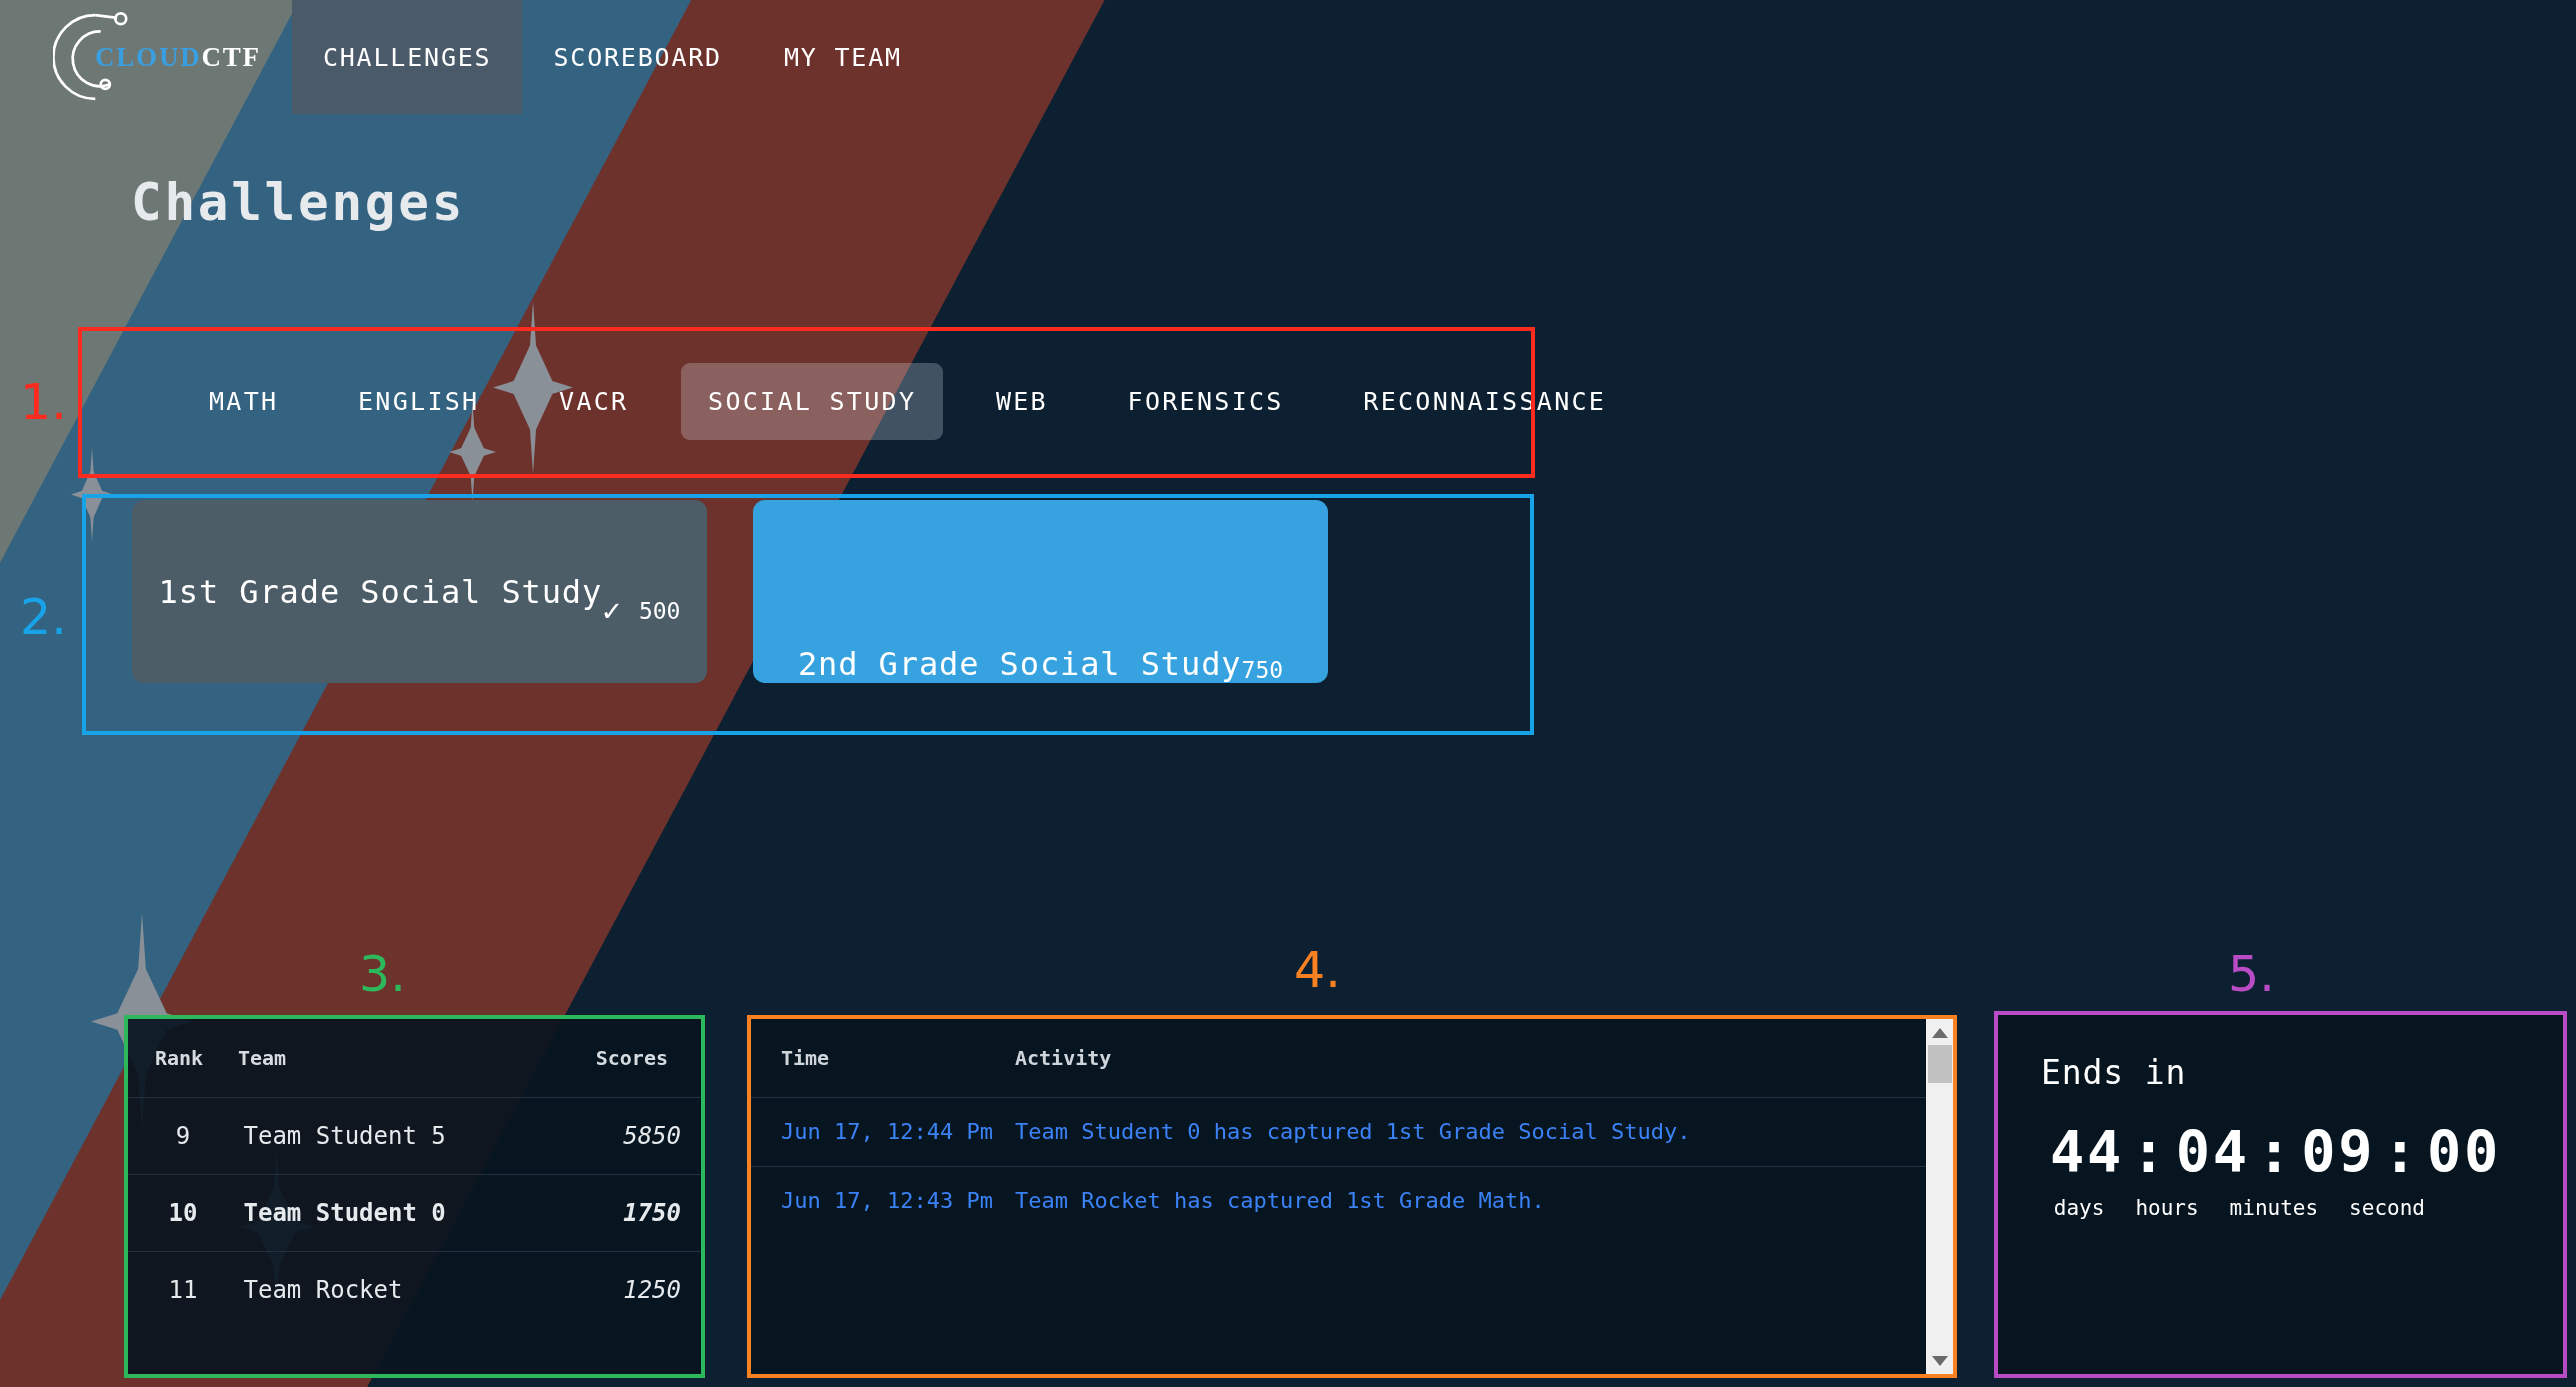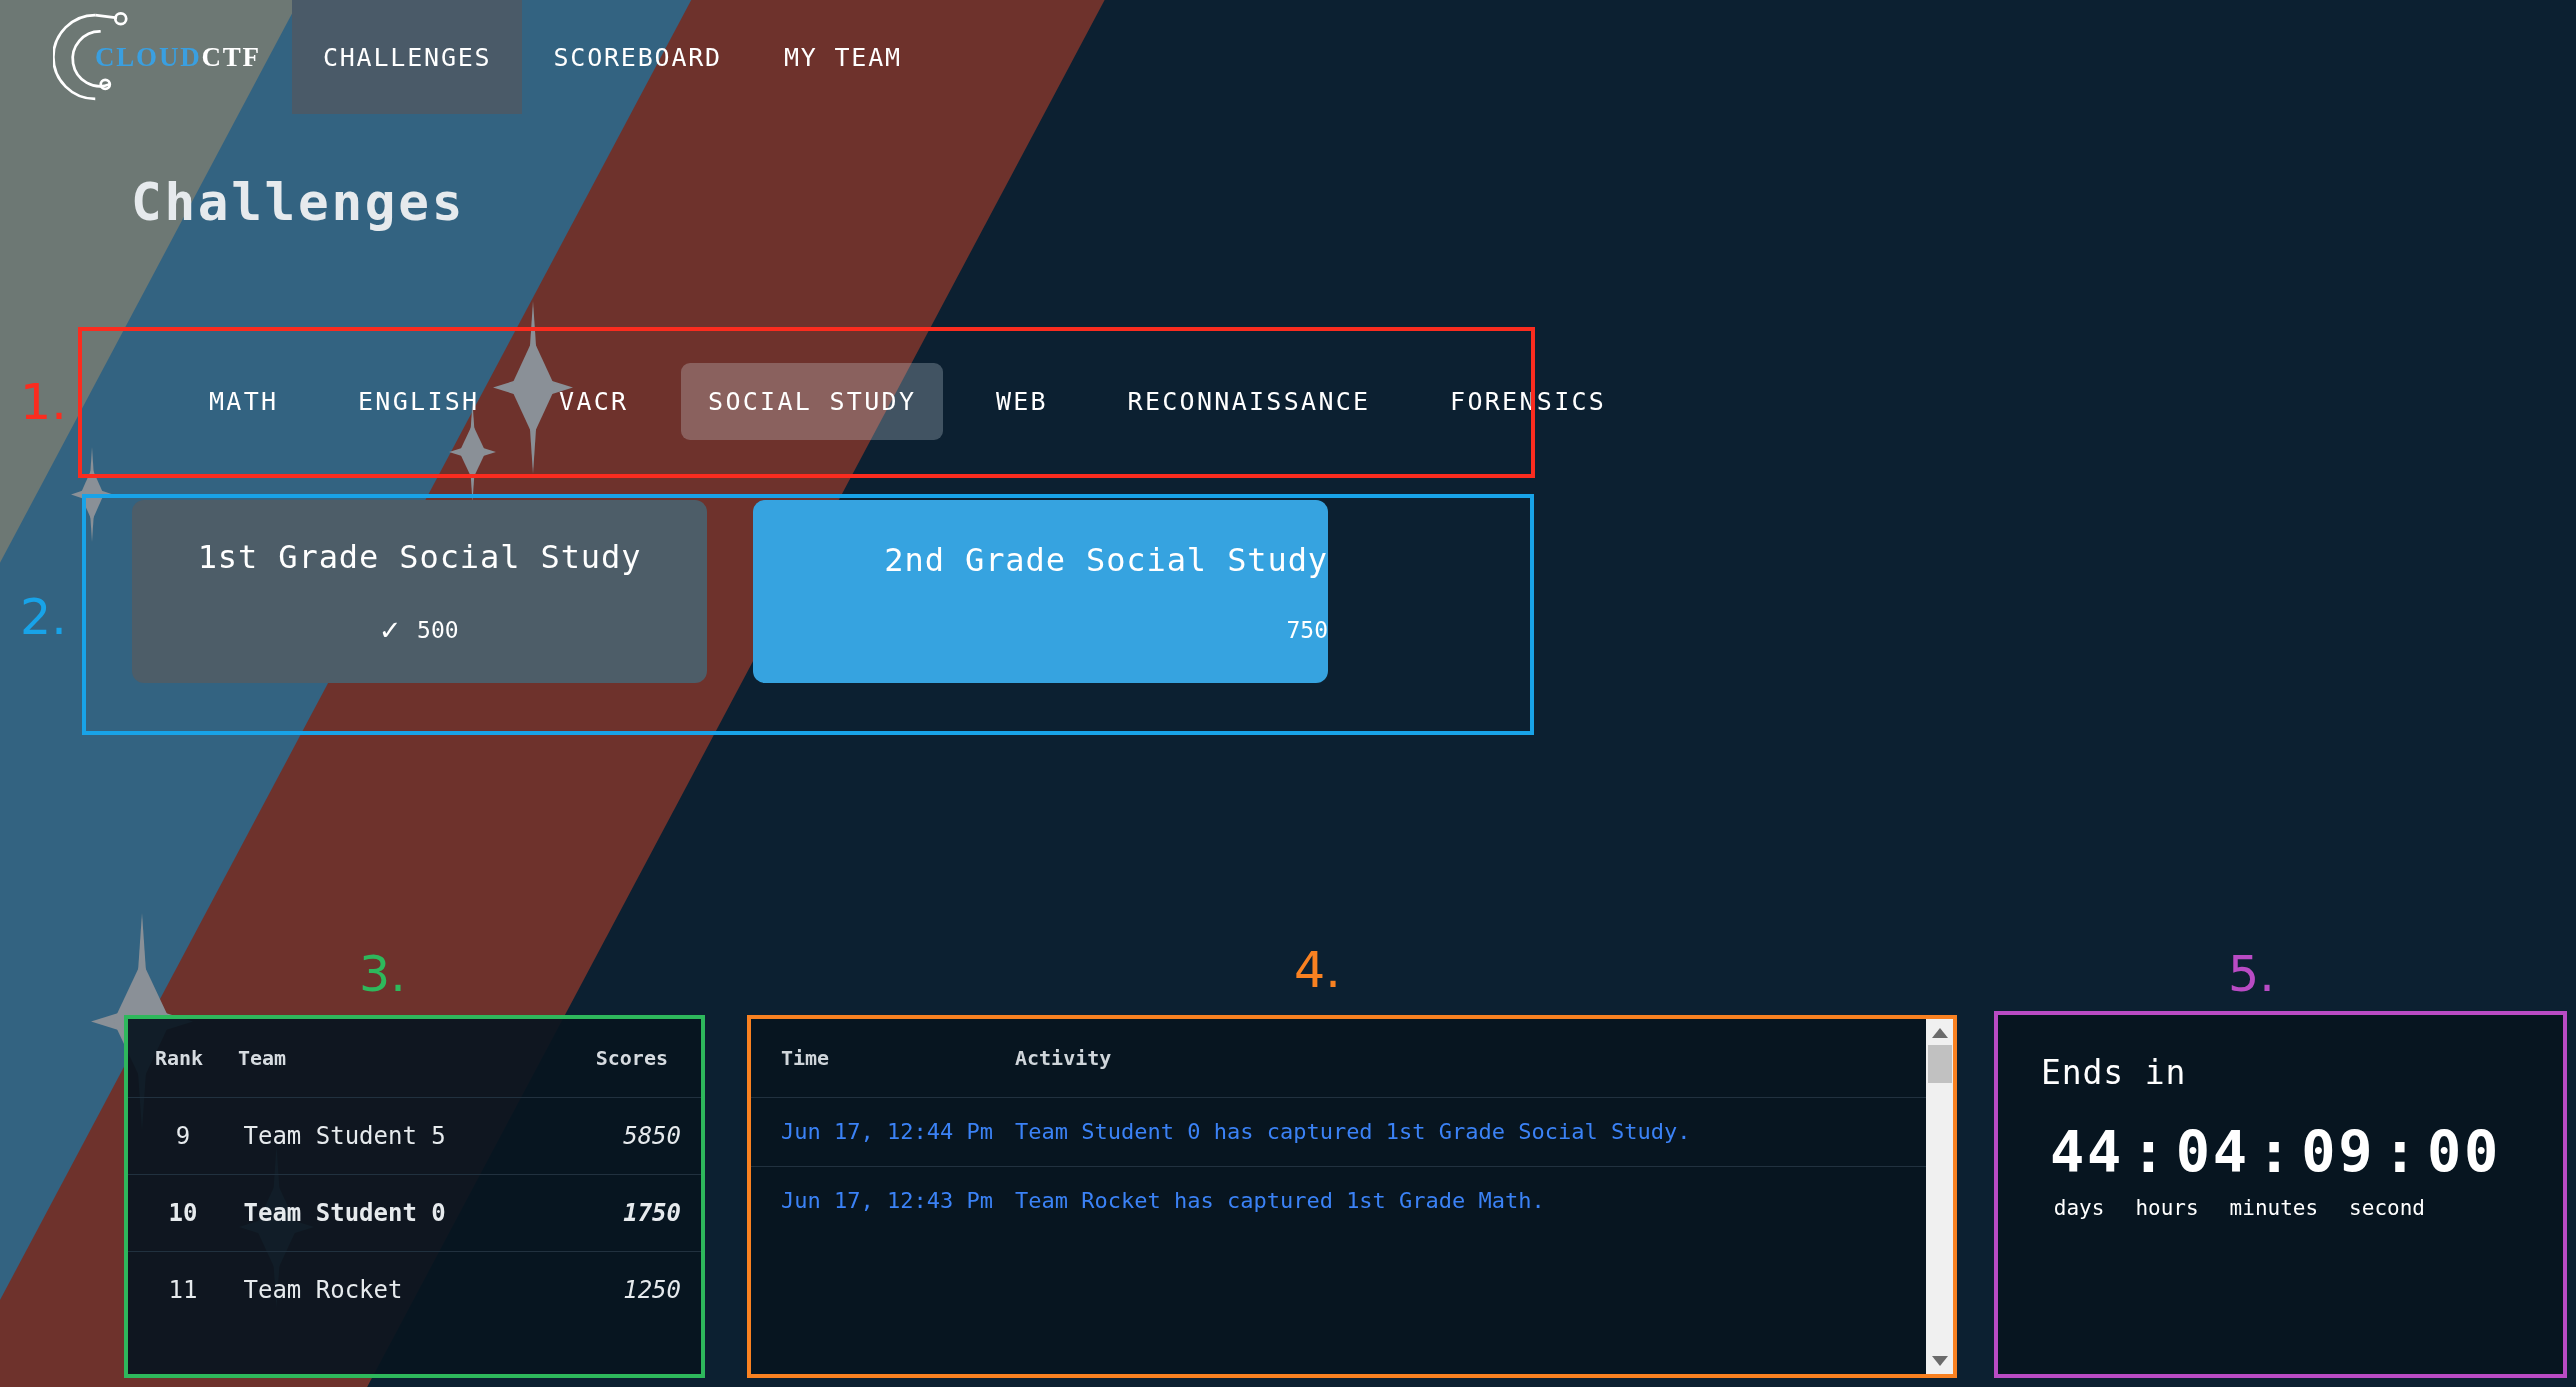--- a/index.html
+++ b/index.html
@@ -160,21 +160,21 @@
     left: 132px;
     top: 500px;
     display: flex;
     gap: 46px;
   }
   .card {
     width: 575px;
     height: 183px;
     border-radius: 12px;
     display: flex;
-    flex-direction: column;
+    flex-direction: row;
     align-items: center;
     justify-content: center;
     color: #ffffff;
     font-family: "DejaVu Sans Mono", monospace;
   }
   .card.solved   { background: #4d5d68; }
   .card.unsolved { background: #36a3e0; align-items: flex-end; }
   .card-title {
     font-size: 32px;
     letter-spacing: 0.9px;
@@ -390,22 +390,22 @@
 <div id="page">
 
   <h1 id="page-title">Challenges</h1>
 
   <div id="tabs-row">
     <div class="tab">MATH</div>
     <div class="tab">ENGLISH</div>
     <div class="tab">VACR</div>
     <div class="tab active">SOCIAL STUDY</div>
     <div class="tab">WEB</div>
+    <div class="tab">FORENSICS</div>
     <div class="tab">RECONNAISSANCE</div>
-    <div class="tab">FORENSICS</div>
   </div>
 
   <div id="cards-row">
     <div class="card solved" style="background: rgb(77, 93, 104);">
       <div class="card-title">1st Grade Social Study</div>
       <div class="card-points">
         <span class="check-icon">✓</span>
         <span>500</span>
       </div>
     </div>

